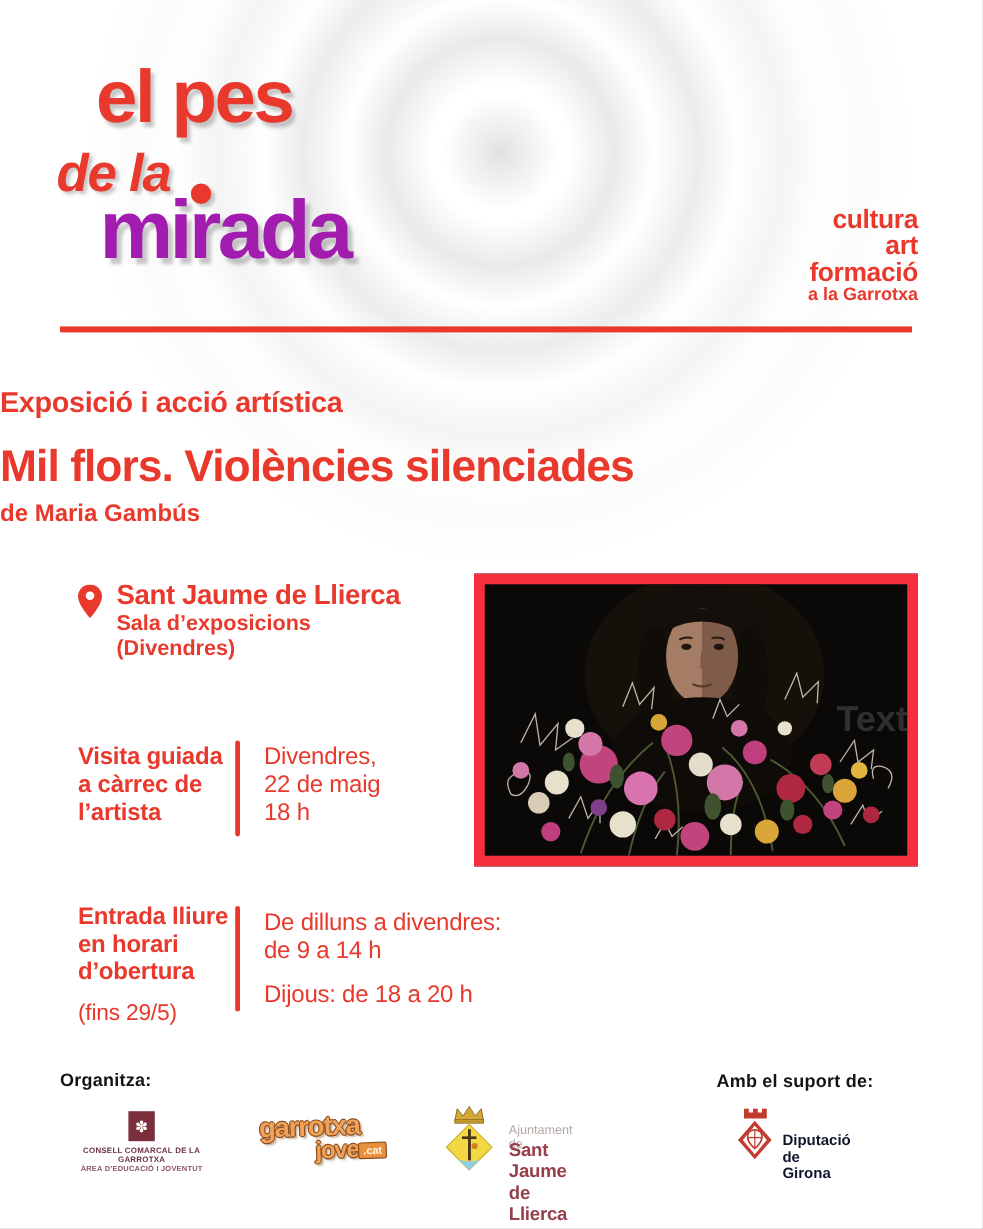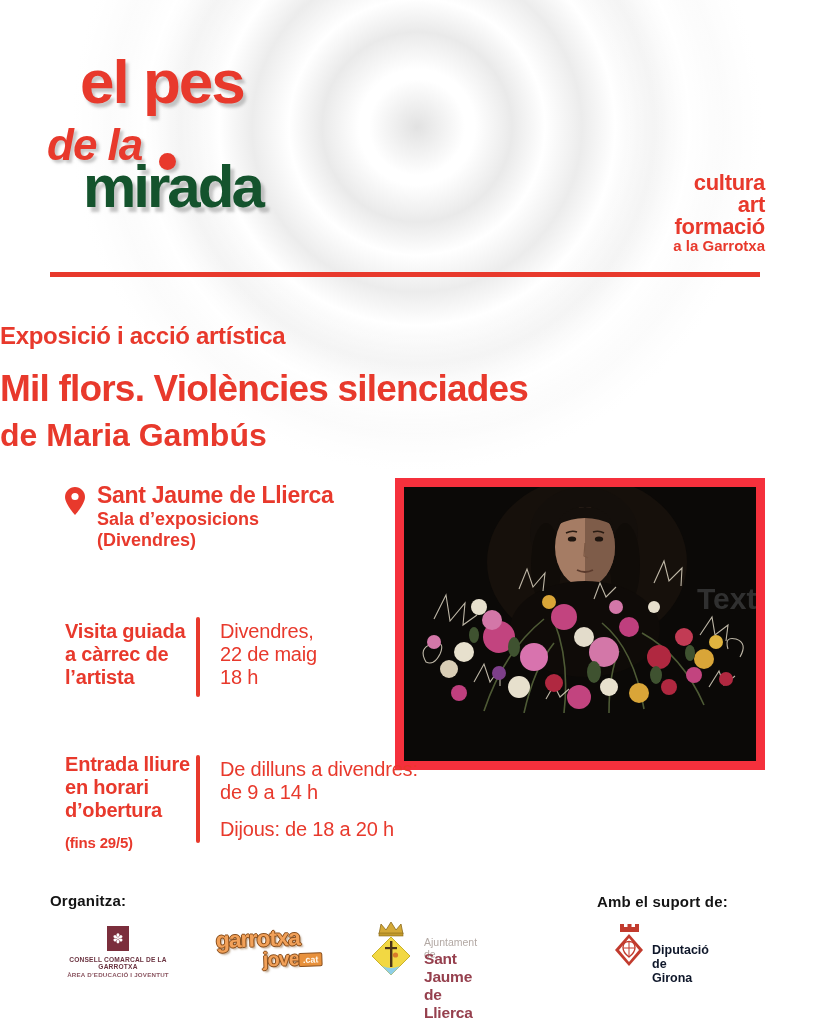--- a/index.html
+++ b/index.html
@@ -23,54 +23,54 @@
         rgba(255,255,255,0) 345px);
   }
 
   
   .t1 { position:absolute; left:80px; top:46px; font-size:62px; font-weight:bold;
         letter-spacing:-2px; color:#e8392c; text-shadow:3px 4px 3px rgba(130,130,130,0.45); }
   .t2 { position:absolute; left:47px; top:120px; font-size:44px; font-weight:bold; font-style:italic;
         letter-spacing:-1px; color:#e8392c; text-shadow:3px 3px 3px rgba(130,130,130,0.45); }
   .t2dot { position:absolute; left:159px; top:153px; width:17px; height:17px; border-radius:50%;
         background:#e8392c; box-shadow:3px 3px 3px rgba(130,130,130,0.45); }
-  .t3 { position:absolute; left:83px; top:152px; font-size:60px; font-weight:bold;
-        letter-spacing:-3px; color:#14532d; text-shadow:4px 5px 3px rgba(130,130,130,0.45); }
+  .t3 { position:absolute; left:83px; top:152px; font-size:69px; font-weight:bold;
+        letter-spacing:-3px; color:#a21caf; text-shadow:4px 5px 3px rgba(130,130,130,0.45); }
 
   
   .topright { position:absolute; right:54px; top:45px; text-align:right; color:#e8392c; }
   .tr-small { font-size:15px; font-weight:bold; line-height:16px; }
   .tr-big { font-size:22px; font-weight:bold; line-height:22px; letter-spacing:-0.3px; }
   .brand { position:absolute; right:54px; top:172px; text-align:right; color:#e8392c; }
 
   .hr-line { position:absolute; left:50px; top:272px; width:710px; height:5px; background:#e8392c; }
 
   
   .event { position:absolute; left:0; top:322px; width:819px; text-align:left; color:#e8392c; }
   .ev-kicker { font-size:24px; font-weight:bold; letter-spacing:-0.3px; }
   .ev-title  { font-size:37px; font-weight:bold; letter-spacing:-0.8px; margin-top:18px; }
-  .ev-author { font-size:32px; font-weight:bold; margin-top:7px; }
+  .ev-author { font-size:20px; font-weight:bold; margin-top:7px; }
 
   
   .venue { position:absolute; left:65px; top:482px; color:#e8392c; }
   .pin { position:absolute; left:0; top:5px; }
   .venue-text { margin-left:32px; }
   .venue-name { font-size:23px; font-weight:bold; letter-spacing:-0.3px; }
   .venue-sub  { font-size:18px; font-weight:bold; line-height:21px; }
 
   
   .inforow { position:absolute; color:#e8392c; }
   .info-label { font-size:20px; font-weight:bold; line-height:23px; letter-spacing:-0.2px; }
-  .info-note  { font-size:15px; font-weight:bold; margin-top:12px; letter-spacing:-0.2px; }
+  .info-note  { font-size:19px; font-weight:normal; margin-top:12px; letter-spacing:-0.2px; }
   .vdivider { position:absolute; width:4px; background:#e8392c; border-radius:2px; }
   .info-value { font-size:20px; font-weight:normal; line-height:23px; letter-spacing:-0.2px; }
   .gap14 { margin-top:14px; }
 
   
-  .photo-frame { position:absolute; left:395px; top:478px; width:370px; height:292px;
+  .photo-frame { position:absolute; left:395px; top:478px; width:370px; height:244px;
                  border:9px solid #f5303c; background:#0b0907; }
   .photo-frame svg { display:block; }
 
   
   .foot-label { position:absolute; font-size:15px; font-weight:bold; color:#141414; letter-spacing:0.2px; }
   .lbl-org { left:50px; top:892px; }
   .lbl-sup { left:597px; top:893px; }
 
   .logo-consell { position:absolute; left:58px; top:926px; width:120px; text-align:center; }
   .consell-sq { width:22px; height:25px; margin:0 auto; background:#7b2e3c; color:#fff;

